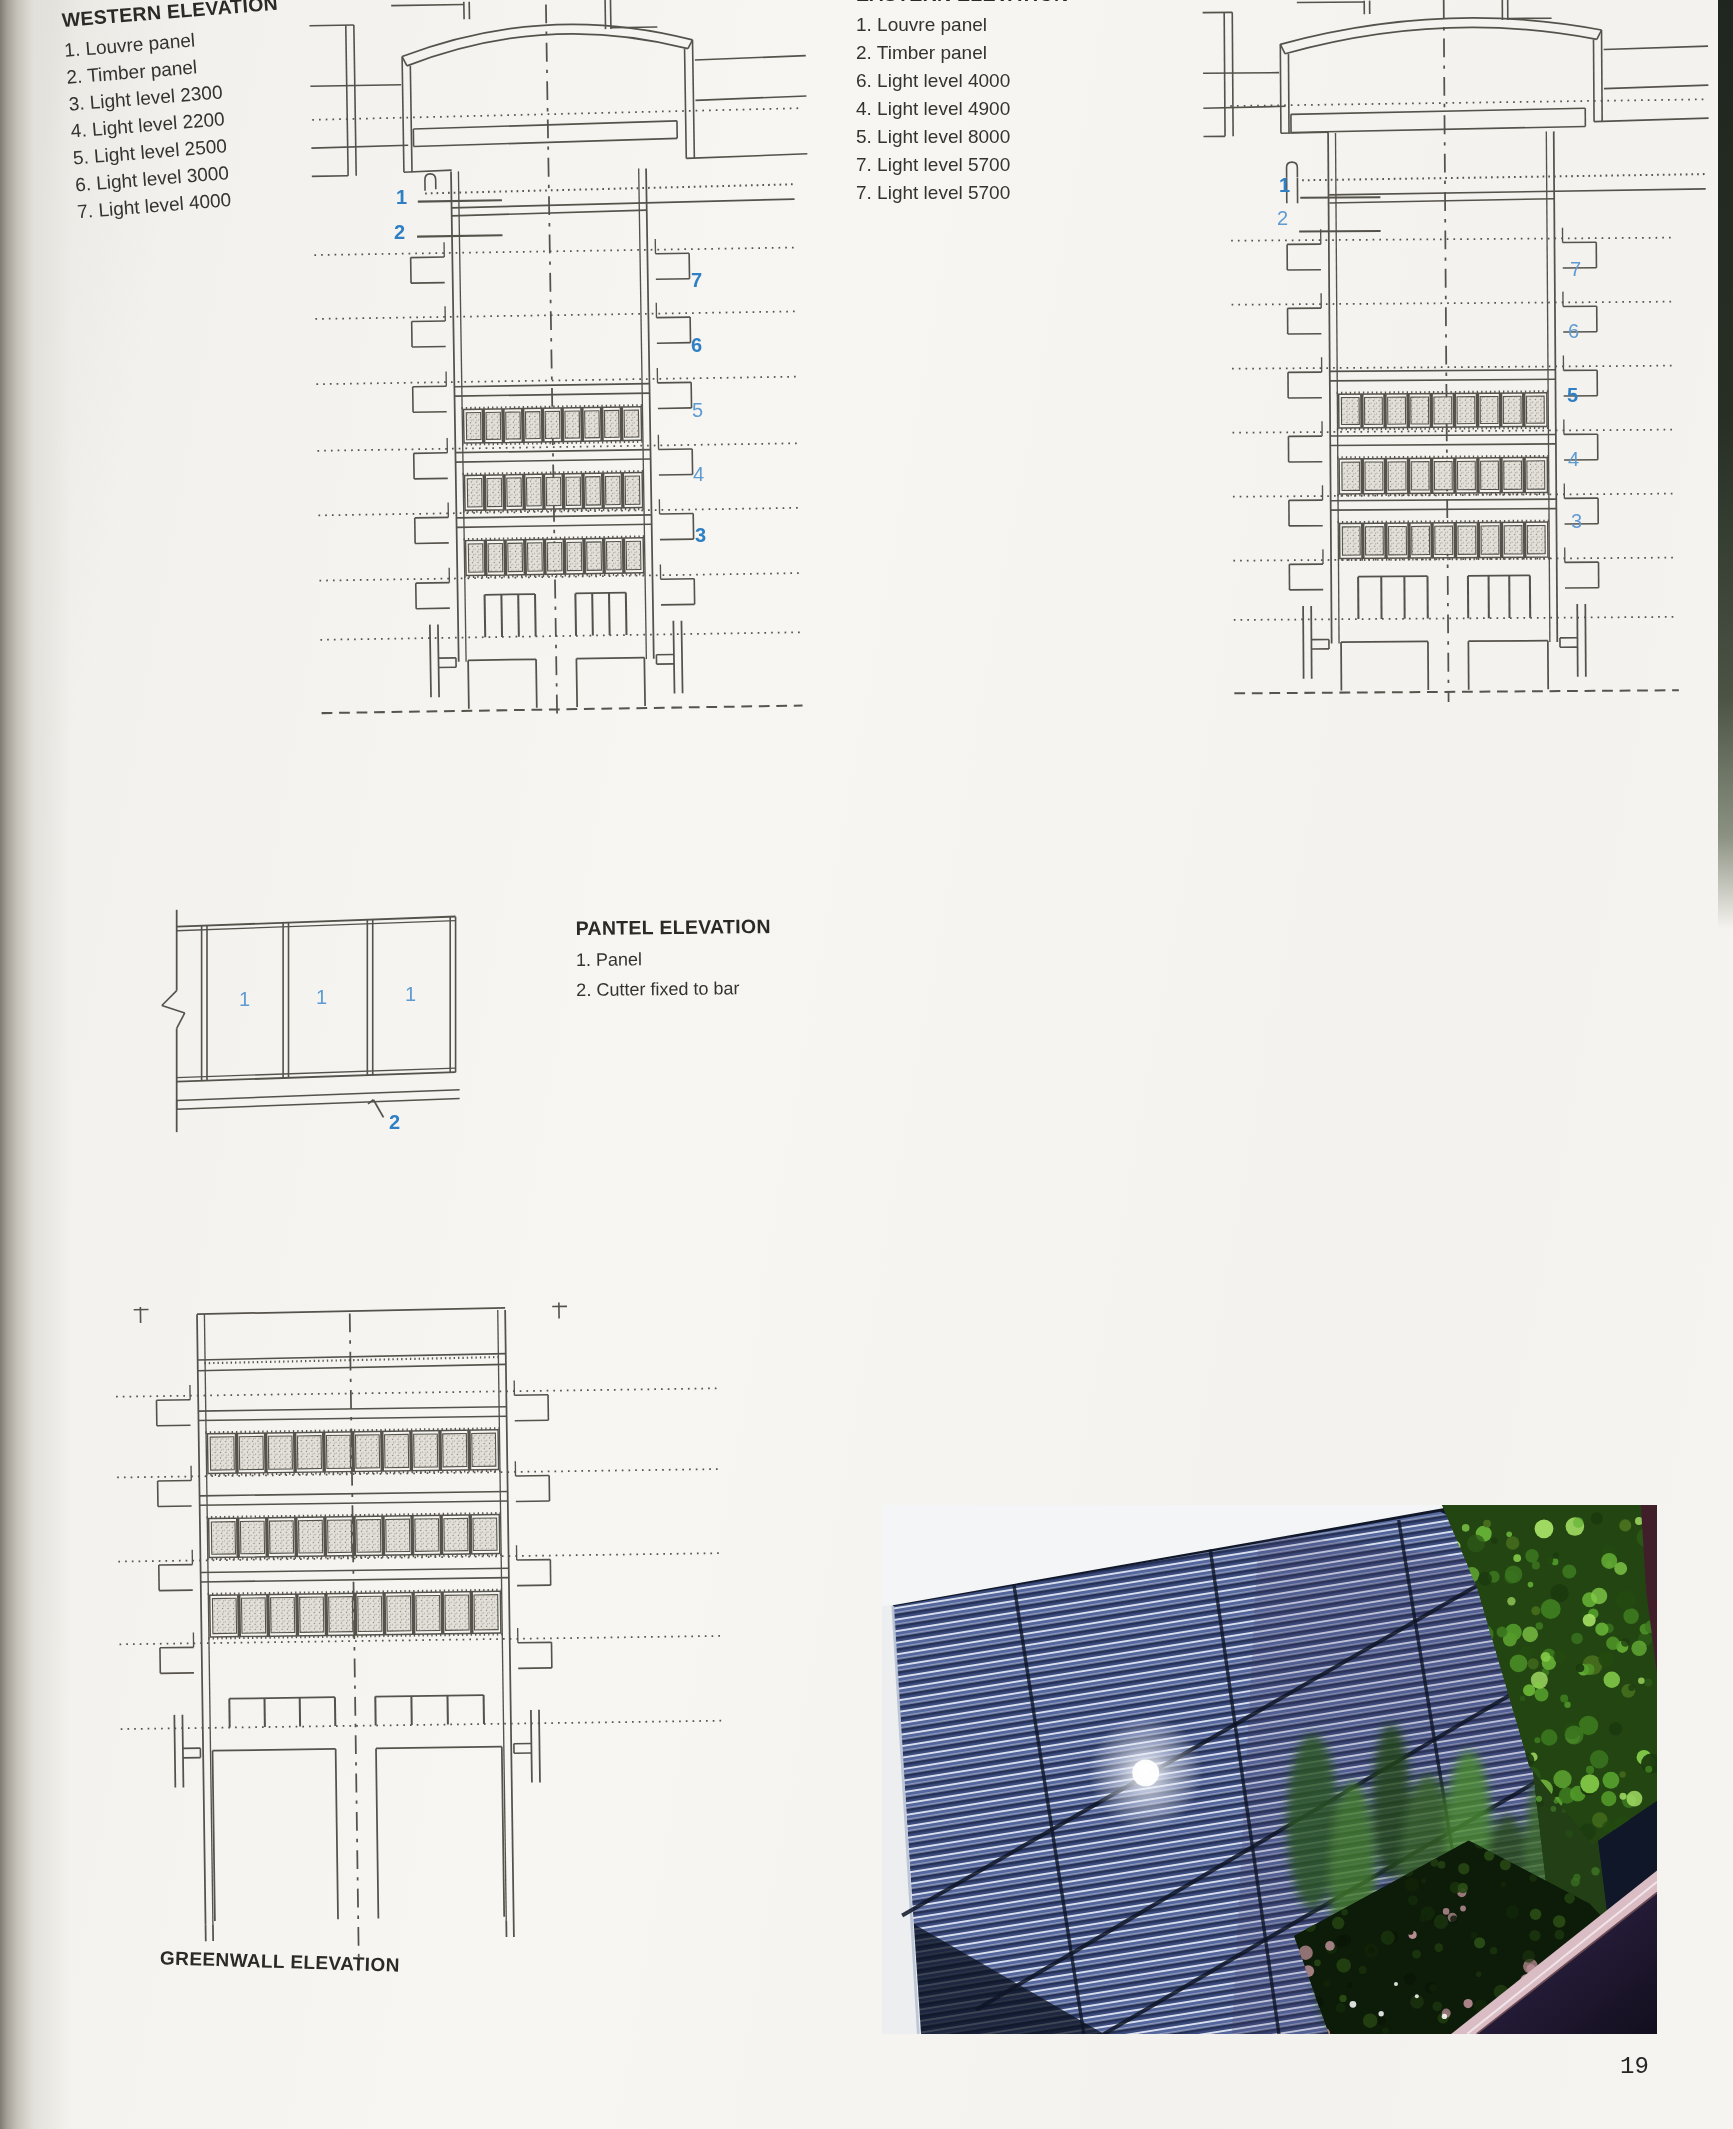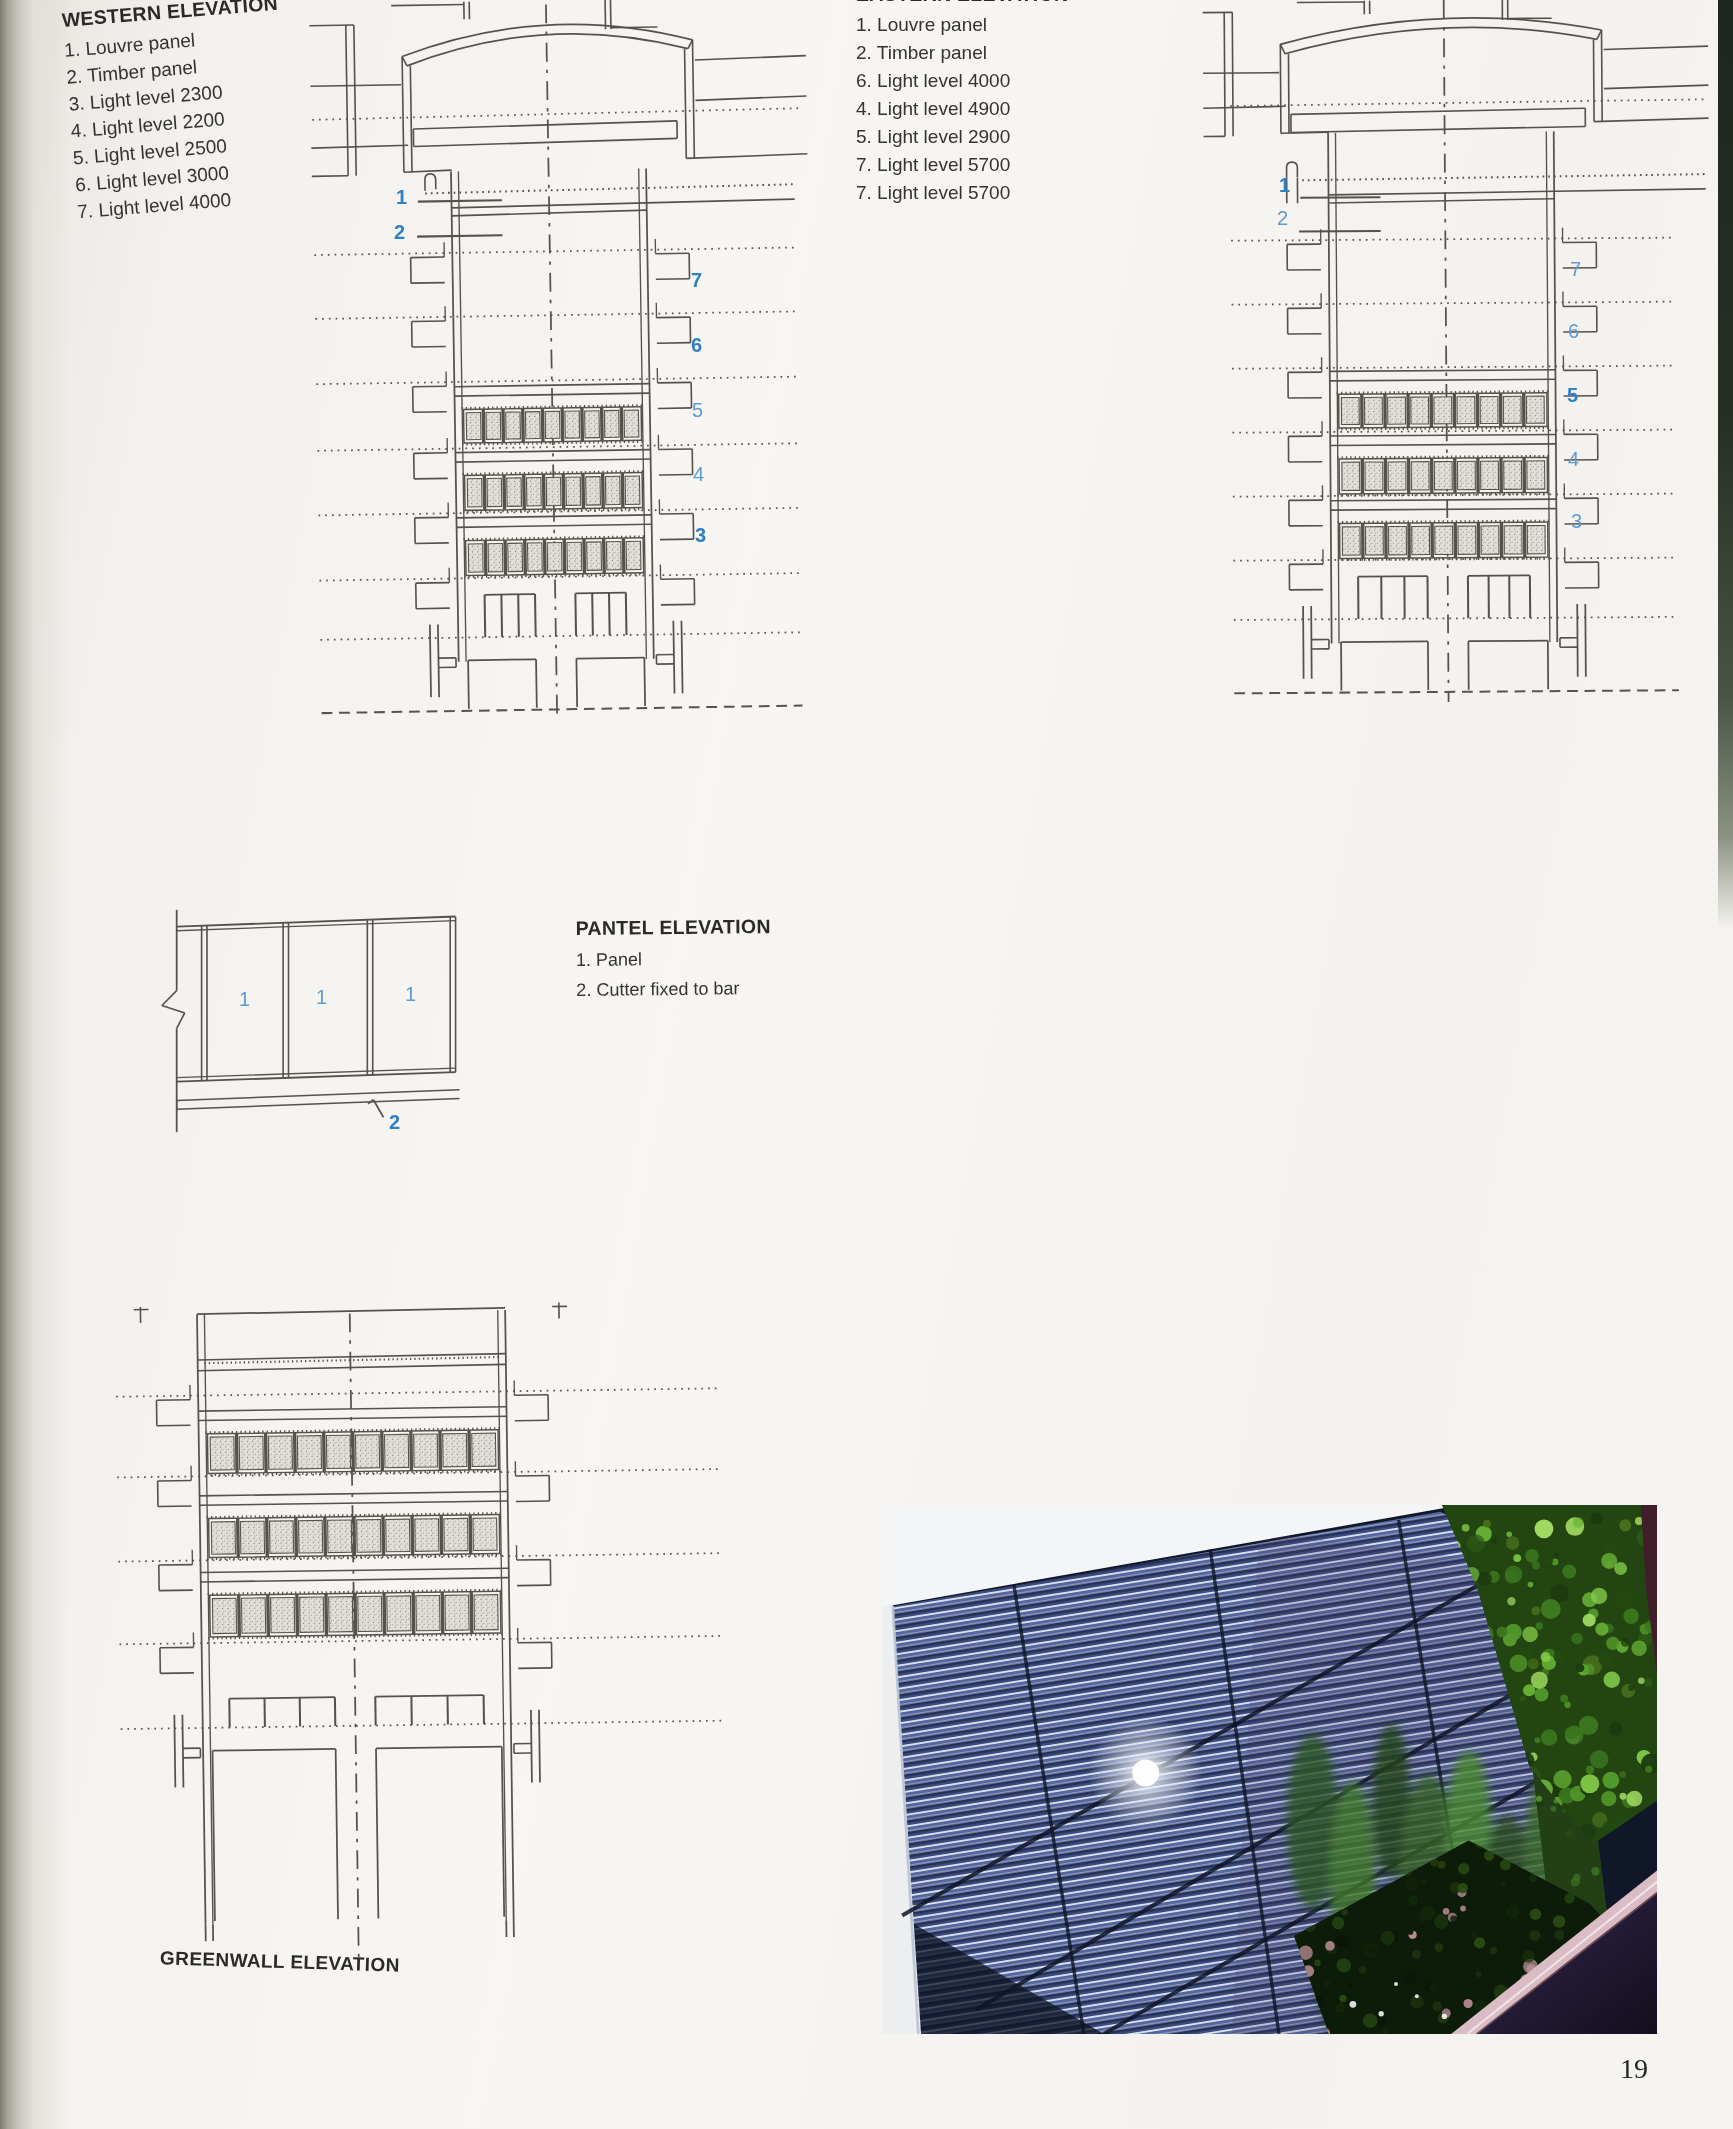--- a/index.html
+++ b/index.html
@@ -24,22 +24,22 @@
   .legend .it{font-size:19px; line-height:27px; color:#343330; white-space:nowrap;}
   #legend-west{left:61px; top:9.4px; transform:rotate(-4.6deg); transform-origin:0 0;}
   #legend-east{left:856px; top:0px;}
   #legend-east .clip{height:6px; overflow:hidden;}
   #legend-east .clip .t{display:block; margin-top:-17.5px;}
   #legend-east .it{line-height:28px;}
   #legend-pantel{left:576px; top:916px; transform:rotate(-0.6deg);}
   #legend-pantel .it{font-size:18px; line-height:30px;}
   #greenwall-label{position:absolute; left:160px; top:1951px; font-weight:bold; font-size:19px;
     letter-spacing:0.4px; color:#2b2a27; transform:rotate(1.8deg); white-space:nowrap;}
-  #page-number{position:absolute; left:1620px; top:2053px; font-family:Liberation Serif, serif;
-    font-size:28px; color:#252525;}
+  #page-number{position:absolute; left:1620px; top:2053px; font-family:Liberation Mono, monospace;
+    font-size:24px; color:#252525;}
   svg.draw{position:absolute; overflow:visible;}
   .co{position:absolute; font-size:20px; color:#5e9bd2; font-weight:400; white-space:nowrap;}
   .co.b{font-weight:bold; color:#2f7fc4;}
   .photo{position:absolute; left:882px; top:1505px; width:775px; height:529px;}
 </style>
 </head>
 <body>
 
 <div class="page">
 
@@ -61,21 +61,21 @@
 
   <div class="legend" id="legend-east">
     <div class="clip">
       <span class="t">EASTERN ELEVATION</span>
     </div>
     <div class="items">
         <div class="it">1. Louvre panel</div>
         <div class="it">2. Timber panel</div>
         <div class="it">6. Light level 4000</div>
         <div class="it">4. Light level 4900</div>
-        <div class="it">5. Light level 2900</div>
+        <div class="it">5. Light level 8000</div>
         <div class="it">7. Light level 5700</div>
         <div class="it">7. Light level 5700</div>
       </div>
   </div>
 
   <div class="legend" id="legend-pantel">
     <div class="t">PANTEL ELEVATION</div>
     <div class="items">
         <div class="it">1. Panel</div>
         <div class="it">2. Cutter fixed to bar</div>

